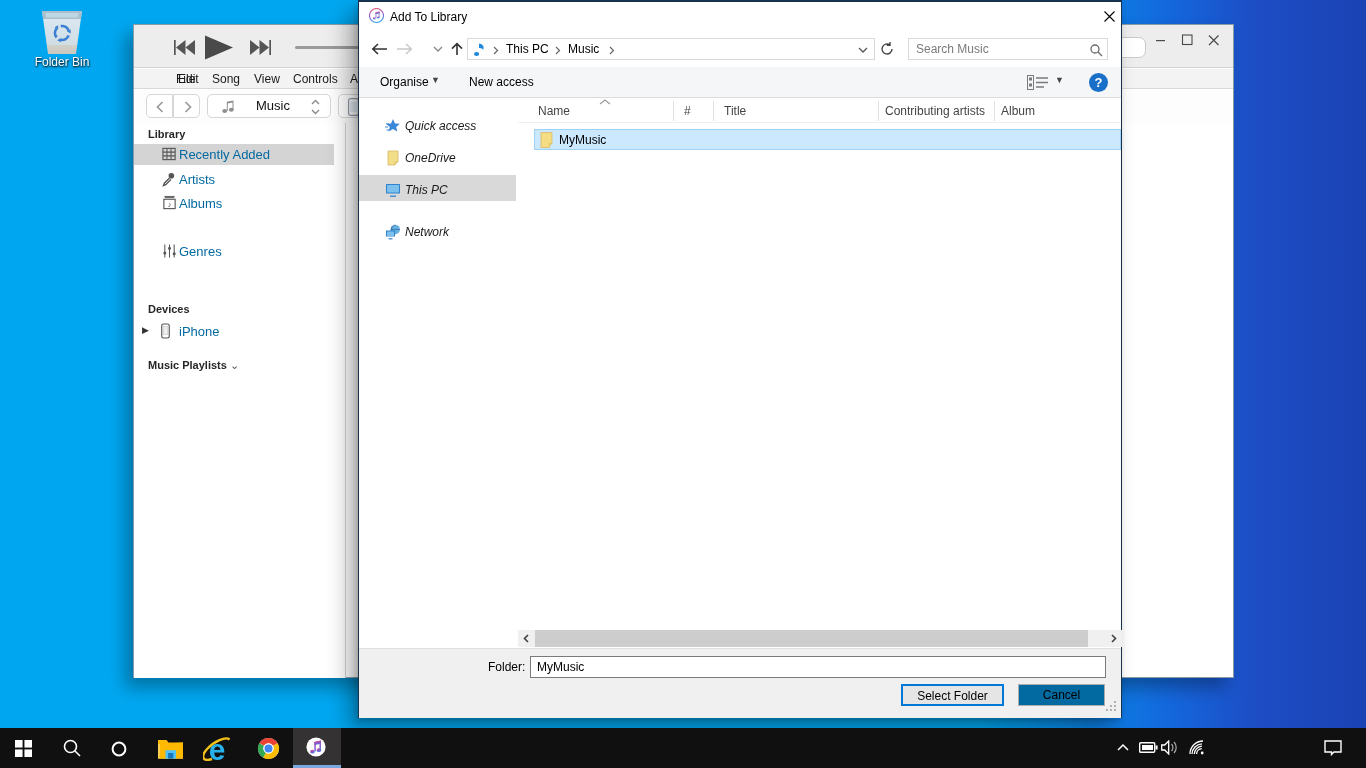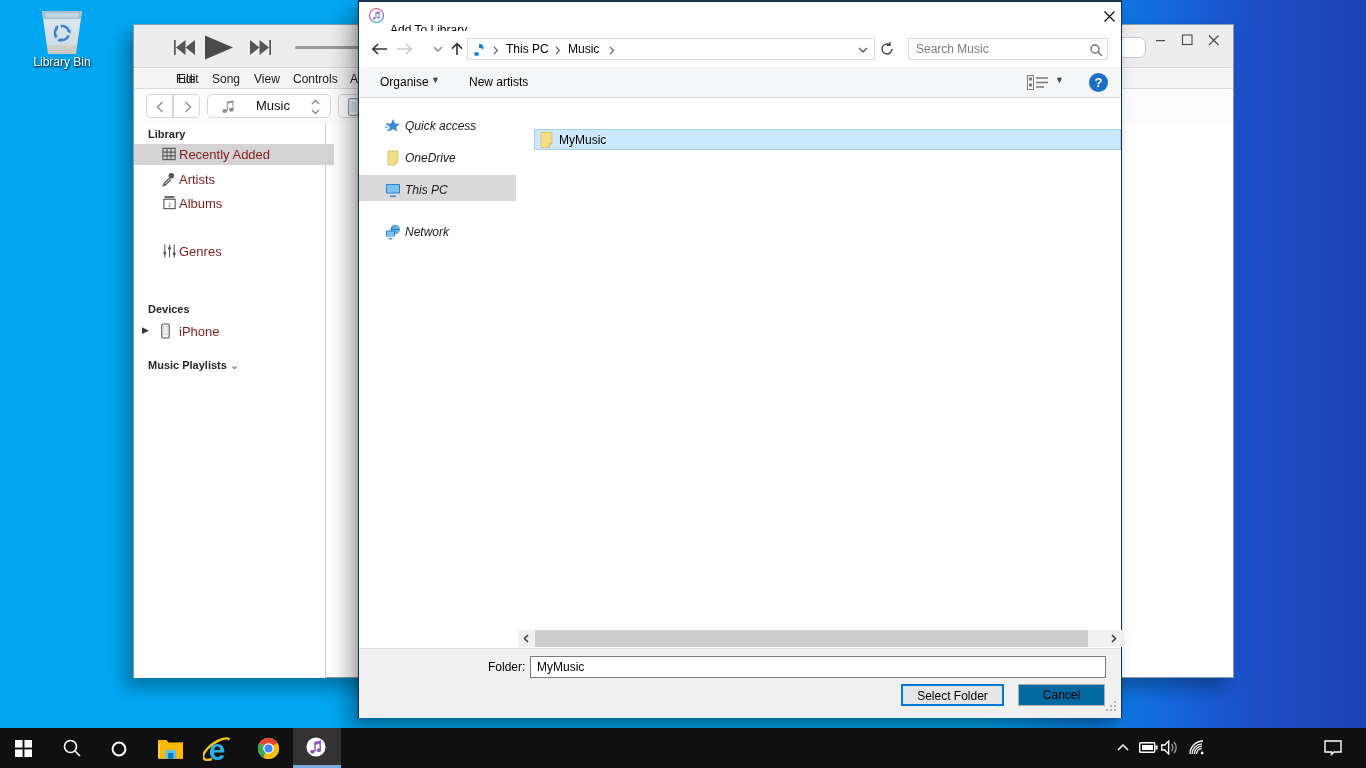--- a/index.html
+++ b/index.html
@@ -12,24 +12,24 @@
   #rbin { left:22px; top:8px; width:80px; height:66px; text-align:center; }
   #rbin .lbl { color:#fff; font-size:12px; margin-top:1px; text-shadow:0 1px 2px rgba(0,0,0,.75),1px 1px 2px rgba(0,0,0,.6); }
 
   
   #itunes { left:133px; top:24px; width:1101px; height:654px; background:#fff; border:1px solid #8a9ba8;
             box-shadow:-8px 10px 16px rgba(0,0,0,.3); }
   #it-top { position:absolute; left:0; top:0; width:100%; height:43px; background:#ededed; border-bottom:1px solid #d2d2d2; }
   #it-menu { position:absolute; left:0; top:44px; width:100%; height:20px; background:#f3f3f3; border-bottom:1px solid #d9d9d9; }
   #it-menu span { position:absolute; top:3px; color:#1a1a1a; }
   #it-nav { position:absolute; left:0; top:65px; width:100%; height:33px; background:#fdfdfd; }
-  #it-side { position:absolute; left:0; top:98px; width:192px; height:555px; background:#fff; border-right:1px solid #d0d0d0; }
+  #it-side { position:absolute; left:0; top:98px; width:212px; height:555px; background:#fff; border-right:1px solid #d0d0d0; }
   .sitem { position:absolute; left:0; width:200px; height:21px; }
   .sitem .ic { position:absolute; left:28px; top:2px; width:15px; height:16px; color:#555; }
-  .sitem .tx { position:absolute; left:45px; top:3px; font-size:13px; color:#7f1d1d; }
+  .sitem .tx { position:absolute; left:45px; top:3px; font-size:13px; color:#0369a1; }
   .shead { position:absolute; left:14px; font-weight:bold; font-size:11px; color:#262626; }
 
   
   #dlg { left:358px; top:0px; width:764px; height:718px; background:#fff; border:1px solid #16324c; border-top-width:2px;
          box-shadow:-10px 12px 20px rgba(0,0,0,.3), -2px 3px 6px rgba(0,0,0,.16); }
   #dlg-title { position:absolute; left:0; top:0; width:100%; height:29px; background:#fff; }
   #dlg-addr { position:absolute; left:0; top:29px; width:100%; height:36px; background:#fff; }
   #dlg-tool { position:absolute; left:0; top:65px; width:100%; height:31px; background:#f5f6f7; border-bottom:1px solid #dadcde; }
   #dlg-body { position:absolute; left:0; top:96px; width:100%; height:550px; background:#fff; }
   #dlg-foot { position:absolute; left:0; top:646px; width:100%; height:70px; background:#f0f0f0; border-top:1px solid #dfdfdf; }
@@ -58,21 +58,21 @@
     <polygon points="2,3 42,3 36,46 8,46" fill="url(#bing)" opacity="0.97"></polygon>
     <polygon points="2,3 42,3 40.8,11 3.2,11" fill="#a4bdc9" opacity="0.9"></polygon>
     <polygon points="5.5,5 38.5,5 37.8,9.5 6.2,9.5" fill="#bdd7e3"></polygon>
     <g id="rseg">
       <path d="M20.8 18.1 A7 7 0 0 1 28.58 22.6" stroke="#3b7fd4" stroke-width="2.7" fill="none"></path>
       <polygon points="30.7,25.6 30.6,21.4 26.8,23.3" fill="#3b7fd4"></polygon>
     </g>
     <use href="#rseg" transform="rotate(120 22 25)"></use>
     <use href="#rseg" transform="rotate(240 22 25)"></use>
   </svg>
-  <div class="lbl">Library Bin</div>
+  <div class="lbl">Folder Bin</div>
 </div>
 
 <div class="abs" id="itunes">
   <div id="it-top">
     <svg class="abs" style="left:40px;top:8px;" width="110" height="28" viewBox="0 0 110 28">
       <g fill="#555">
         <rect x="0" y="7" width="1.7" height="15"></rect>
         <polygon points="11.5,7 2,14.5 11.5,22"></polygon>
         <polygon points="21,7 11.5,14.5 21,22"></polygon>
         <polygon points="31,2.5 59,14.5 31,26.5" fill="#4a4a4a"></polygon>
@@ -183,21 +183,21 @@
             <stop offset="0.55" stop-color="#9a5ad0"></stop>
             <stop offset="1" stop-color="#3aa0e8"></stop>
           </linearGradient>
         </defs>
       <circle cx="15" cy="15" r="14" fill="#fff" stroke="url(#itr)" stroke-width="2.2"></circle>
       <ellipse cx="10.5" cy="20.8" rx="2.7" ry="2.2" fill="url(#itr)"></ellipse>
       <ellipse cx="18.6" cy="19" rx="2.7" ry="2.2" fill="url(#itr)"></ellipse>
       <path d="M13 20.6 V8.8 L21.1 7 V18.8 h-1.8 V10.5 L14.8 11.5 V20.6 Z" fill="url(#itr)"></path>
       <path d="M13 8.8 L21.1 7 V10.6 L13 12.4 Z" fill="url(#itr)"></path>
     </svg>
-    <span class="abs" style="left:31px;top:8px;font-size:12px;margin-top:13px;">Add To Library</span>
+    <span class="abs" style="left:31px;top:8px;font-size:12px;">Add To Library</span>
     <svg class="abs" style="left:745px;top:9px;" width="11" height="11" viewBox="0 0 11 11">
         <path d="M0.5 0.5 L10.5 10.5 M10.5 0.5 L0.5 10.5" stroke="#000" stroke-width="1.1"></path>
       </svg>
   </div>
   <div id="dlg-addr">
     <svg class="abs" style="left:12px;top:8px;" width="92" height="20" viewBox="0 0 92 20">
       <path d="M2 10 h14 M7 5 l-5.2 5 L7 15" stroke="#333" stroke-width="1.6" fill="none"></path>
       <path d="M40 10 h-14 M35 5 l5.2 5 L35 15" stroke="#c9c9c9" stroke-width="1.6" fill="none"></path>
       <path d="M63 8 l4 4 l4 -4" stroke="#888" stroke-width="1.4" fill="none"></path>
       <path d="M86 16 v-11 M81 9.6 l5 -5 l5 5" stroke="#333" stroke-width="1.6" fill="none"></path>
@@ -229,21 +229,21 @@
       <span class="abs" style="left:7px;top:3px;color:#7a7a7a;">Search Music</span>
       <svg class="abs" style="left:180px;top:4px;" width="14" height="14" viewBox="0 0 14 14">
           <circle cx="6" cy="6" r="4" fill="none" stroke="#6a6a6a" stroke-width="1.3"></circle>
           <path d="M9 9 l4 4" stroke="#6a6a6a" stroke-width="1.3"></path>
         </svg>
     </div>
   </div>
   <div id="dlg-tool">
     <span class="abs" style="left:21px;top:8px;">Organise</span>
     <span class="abs" style="left:72px;top:8px;color:#444;font-size:9px;">▼</span>
-    <span class="abs" style="left:110px;top:8px;">New artists</span>
+    <span class="abs" style="left:110px;top:8px;">New access</span>
     <svg class="abs" style="left:668px;top:8px;" width="22" height="15" viewBox="0 0 22 15">
       <rect x="0.5" y="0.5" width="6" height="14" fill="none" stroke="#7a7a7a"></rect>
       <rect x="2" y="2.5" width="3" height="3" fill="#7a7a7a"></rect>
         <rect x="2" y="8.5" width="3" height="3" fill="#7a7a7a"></rect>
       <path d="M9 3 h12 M9 7.5 h12 M9 12 h8" stroke="#7a7a7a" stroke-width="1.6"></path>
     </svg>
     <span class="abs" style="left:696px;top:8px;color:#444;font-size:9px;">▼</span>
     <div class="abs" style="left:730px;top:6px;width:19px;height:19px;border-radius:50%;background:#1a70c8;color:#fff;font-weight:bold;text-align:center;line-height:19px;font-size:13px;">?</div>
   </div>
   <div id="dlg-body">
@@ -277,20 +277,34 @@
           <path d="M10.5 1 a4.5 4.5 0 0 0 0 9 M6 5.5 h9 M7.3 2.5 a6 6 0 0 0 0 6.2" stroke="#2f6ea8" stroke-width="0.7" fill="none"></path>
           <rect x="1" y="6.5" width="9" height="6" fill="#2f83cc"></rect>
           <rect x="2" y="7.5" width="7" height="4.5" fill="#7cc0ee"></rect>
           <path d="M3.5 14.8 h4" stroke="#2f83cc" stroke-width="1.2"></path>
         </svg>
       <div class="tx">Network</div>
     </div>
 
     <div class="abs" style="left:159px;top:0;width:603px;height:550px;">
 
+      <div class="abs" style="left:0;top:0;width:603px;height:25px;border-bottom:1px solid #f0f0f0;">
+        <span class="abs" style="left:20px;top:6px;color:#444;">Name</span>
+        <svg class="abs" style="left:81px;top:1px;" width="12" height="6" viewBox="0 0 12 6">
+            <path d="M1 5 l5 -4 l5 4" fill="none" stroke="#9a9a9a" stroke-width="1.2"></path>
+          </svg>
+        <div class="colsep" style="left:155px;"></div>
+        <span class="abs" style="left:166px;top:6px;color:#444;">#</span>
+        <div class="colsep" style="left:195px;"></div>
+        <span class="abs" style="left:206px;top:6px;color:#444;">Title</span>
+        <div class="colsep" style="left:360px;"></div>
+        <span class="abs" style="left:367px;top:6px;color:#444;">Contributing artists</span>
+        <div class="colsep" style="left:476px;"></div>
+        <span class="abs" style="left:483px;top:6px;color:#444;">Album</span>
+      </div>
 
       <div class="abs" style="left:16px;top:31px;width:587px;height:21px;background:#cce8ff;border:1px solid #9fd1f7;">
         <svg class="abs" style="left:5px;top:2px;" width="13" height="16" viewBox="0 0 13 16">
             <path d="M1 0.5 h11 v11 l-2.6 0 v4 h-8.4 Z" fill="#f5dd84" stroke="#d9b964" stroke-width="0.8"></path>
             <path d="M12 11.5 l-2.6 0 v4 Z" fill="#e4c96e"></path>
           </svg>
         <span class="abs" style="left:24px;top:3px;">MyMusic</span>
       </div>
     </div>
 

